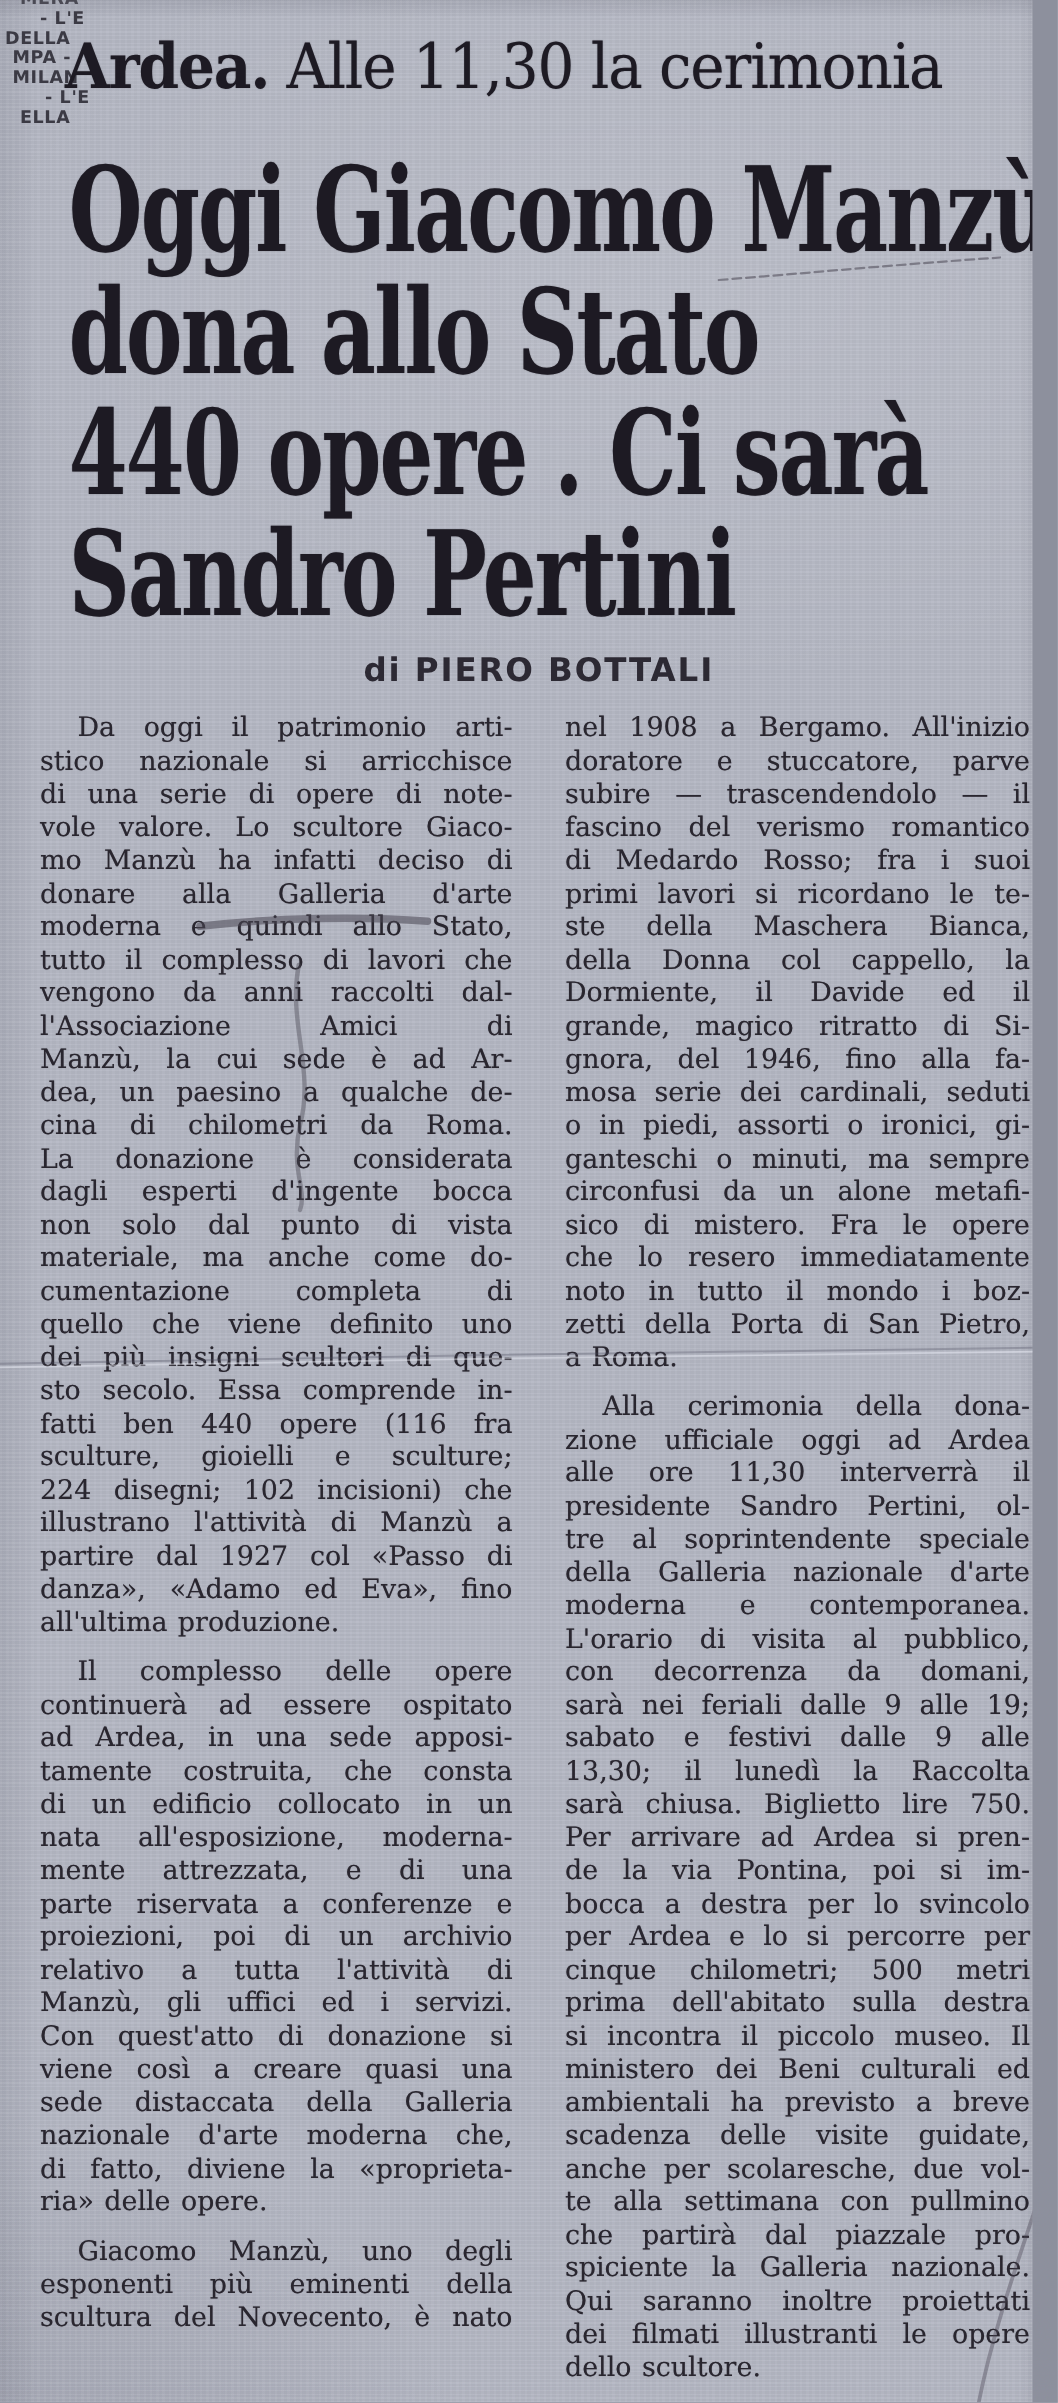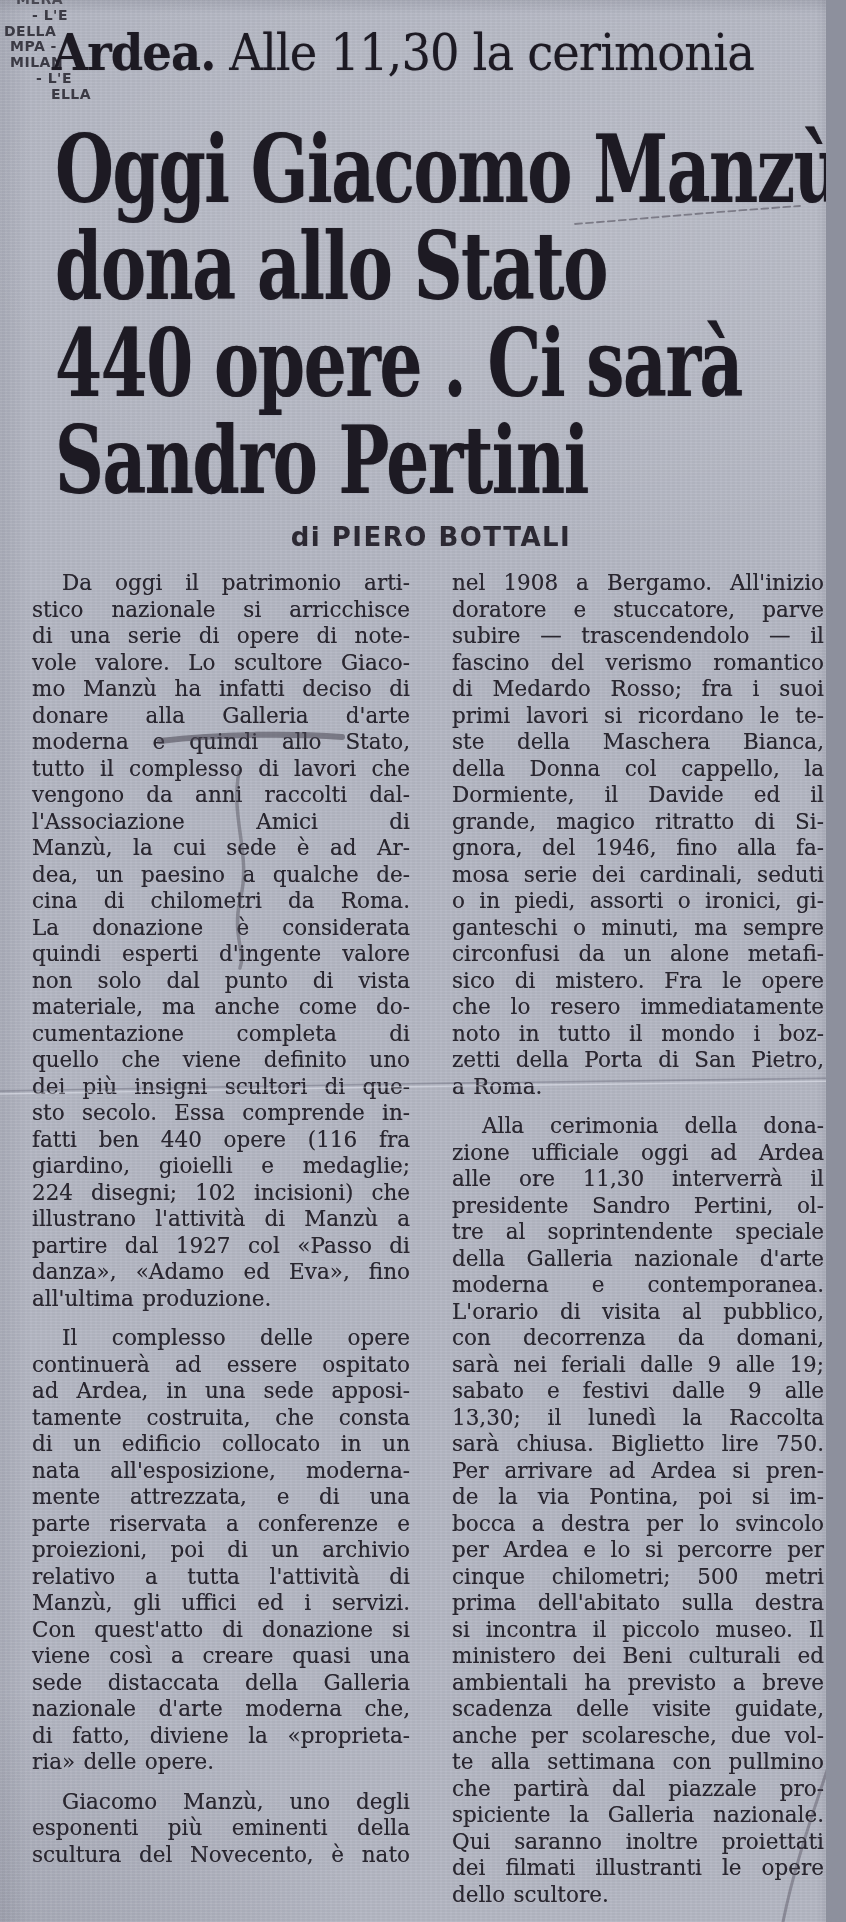--- a/index.html
+++ b/index.html
@@ -29,21 +29,21 @@
     font-family:"DejaVu Sans", sans-serif; font-weight:700; font-size:14px;
     line-height:15.8px; letter-spacing:.5px; color:var(--frag-ink); white-space:nowrap;
   }
   .frag{height:15.8px;}
   .f0{margin-left:14px; opacity:.85;}
   .f1{margin-left:30px;}
   .f2{margin-left:2px;}
   .f3{margin-left:8px;}
   .f4{margin-left:8px;}
   .f5{margin-left:34px;}
-  .f6{margin-left:26px;text-align:center;}
+  .f6{margin-left:14px;}
   .kicker{
     position:absolute; top:24px; left:52px; font-size:50px; line-height:58px;
     color:var(--headline-ink); letter-spacing:-1px; white-space:nowrap;
     transform:scaleX(.93); transform-origin:left top; text-shadow:0 0 1px rgba(20,18,26,.4);
   }
   .kicker .lead{font-weight:700;}
   .headline{
     position:absolute; top:121px; left:55px; width:780px;
     font-weight:700; font-size:94px; line-height:97px; color:var(--headline-ink);
     letter-spacing:-2px;
@@ -111,29 +111,29 @@
         <div class="line">mo Manzù ha infatti deciso di</div>
         <div class="line">donare alla Galleria d'arte</div>
         <div class="line">moderna e quindi allo Stato,</div>
         <div class="line">tutto il complesso di lavori che</div>
         <div class="line">vengono da anni raccolti dal-</div>
         <div class="line">l'Associazione Amici di</div>
         <div class="line">Manzù, la cui sede è ad Ar-</div>
         <div class="line">dea, un paesino a qualche de-</div>
         <div class="line">cina di chilometri da Roma.</div>
         <div class="line">La donazione è considerata</div>
-        <div class="line">quindi esperti d'ingente valore</div>
+        <div class="line">dagli esperti d'ingente bocca</div>
         <div class="line">non solo dal punto di vista</div>
         <div class="line">materiale, ma anche come do-</div>
         <div class="line">cumentazione completa di</div>
         <div class="line">quello che viene definito uno</div>
         <div class="line">dei più insigni scultori di que-</div>
         <div class="line">sto secolo. Essa comprende in-</div>
         <div class="line">fatti ben 440 opere (116 fra</div>
-        <div class="line">giardino, gioielli e medaglie;</div>
+        <div class="line">sculture, gioielli e sculture;</div>
         <div class="line">224 disegni; 102 incisioni) che</div>
         <div class="line">illustrano l'attività di Manzù a</div>
         <div class="line">partire dal 1927 col «Passo di</div>
         <div class="line">danza», «Adamo ed Eva», fino</div>
         <div class="line last">all'ultima produzione.</div>
       </div>
       <div class="para">
         <div class="line indent">Il complesso delle opere</div>
         <div class="line">continuerà ad essere ospitato</div>
         <div class="line">ad Ardea, in una sede apposi-</div>

